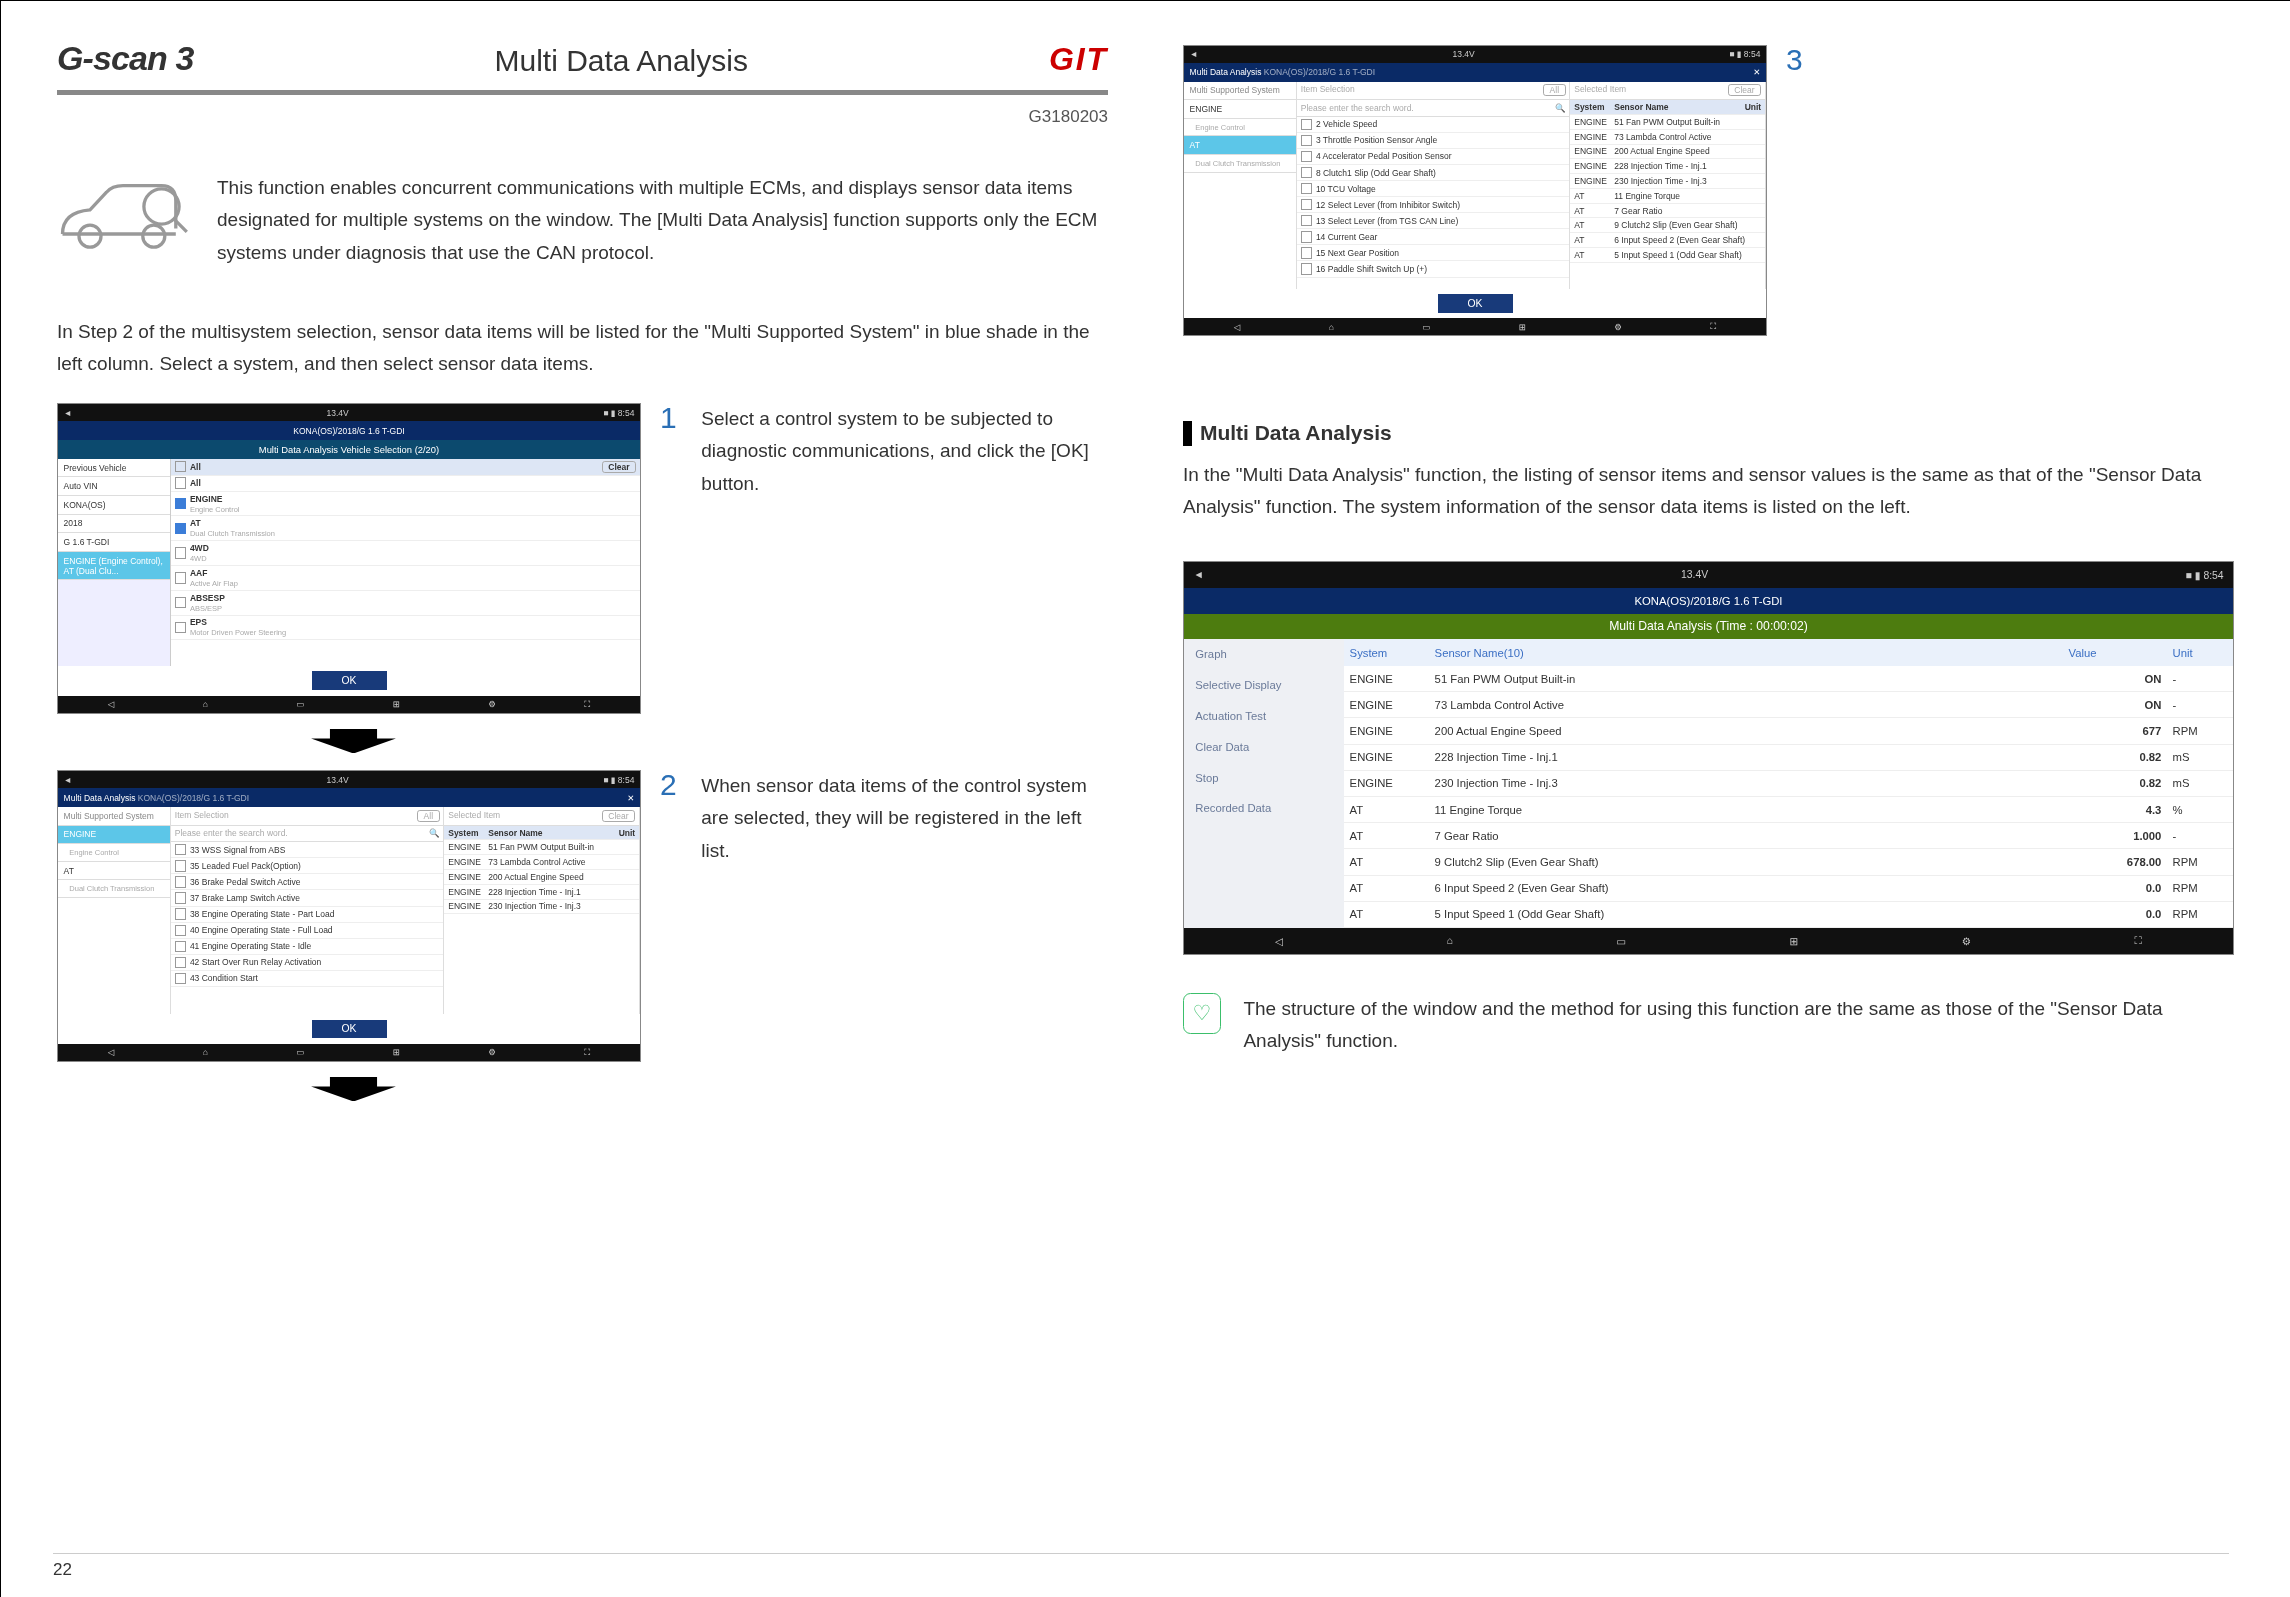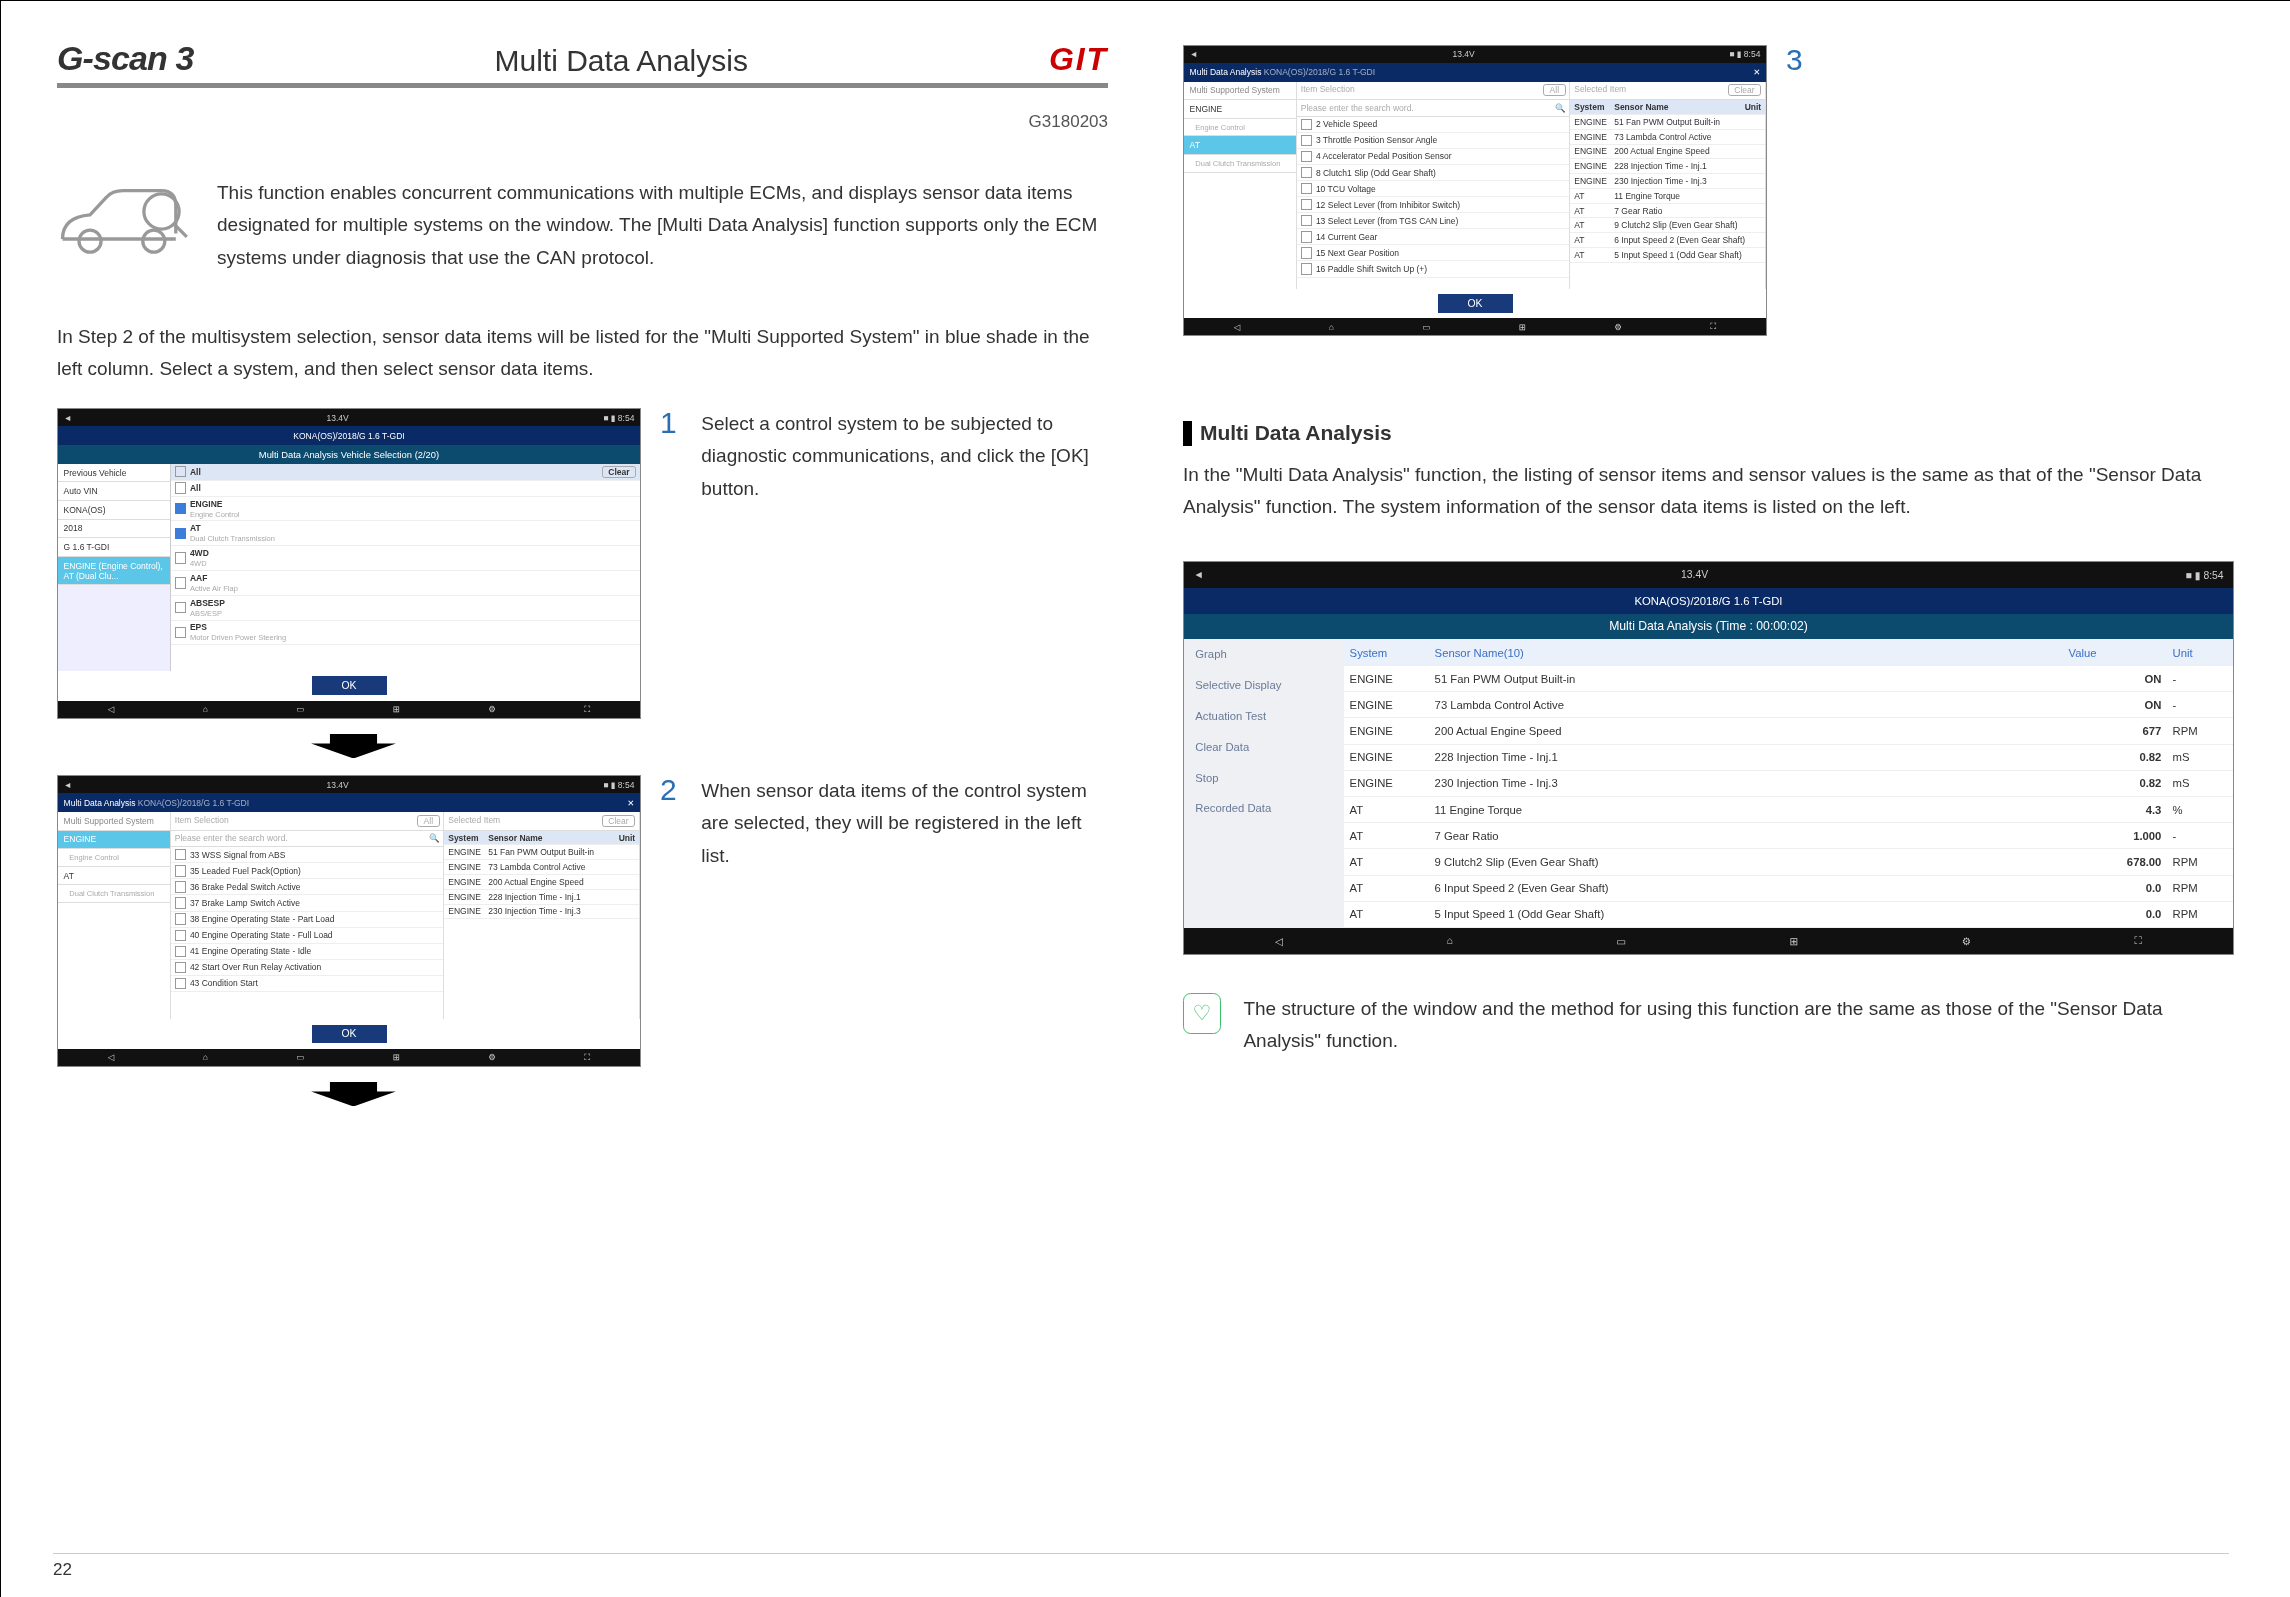--- a/index.html
+++ b/index.html
@@ -22,22 +22,22 @@
     flex: 1;
     display: flex;
     flex-direction: column;
   }
   
   .hdr {
     display: flex;
     align-items: flex-end;
     justify-content: space-between;
     border-bottom: 5.6px solid #888;
-    padding-bottom: 5px;
-    margin-bottom: 24px;
+    padding-bottom: 12px;
+    margin-bottom: 12px;
   }
   .hdr .logo-gscan { font-weight: 900; font-size: 34px; font-style: italic; letter-spacing: -0.9px;}
   .hdr .title { font-size: 30px; font-weight: 400; }
   .hdr .logo-git { font-weight: 900; font-size: 32px; font-style: italic; color: #c00; letter-spacing: 1.9px;}
   .subcode { text-align: right; color: #555; font-size: 17px; margin-bottom: 38px; }
   
   .intro-row { display: flex; gap: 28px; align-items: flex-end; margin-bottom: 47px;}
   .car-icn {
     width: 132px; height: 104px; flex: 0 0 132px;
     display:flex; align-items:center; justify-content:center;
@@ -79,21 +79,21 @@
   .shot .pill{border:0.9px solid #aaa;border-radius:2.8px;padding:0 5.6px;font-size:8.5px;}
   .shot .c-a .li{padding:3.8px 5.6px;border-bottom:0.9px solid #ddd;font-size:8.5px;}
   .shot .c-a .li.hl{background:#5cc6e8;color:#fff;}
   .shot .c-a .li.sub{color:#aaa;font-size:7.5px;padding-left:11.3px;}
   .shot .c-c .row{justify-content:space-between;}
   
   .bigshot{border:0.9px solid #888;font-size:10.4px;width:100%;margin-top:15px;}
   .bigshot .topbar,.bigshot .botbar{height:26px;background:#111;color:#ccc;font-size:10.4px;display:flex;align-items:center;justify-content:space-between;padding:0 9.4px;}
   .bigshot .botbar{justify-content:space-around;}
   .bigshot .vin{height:26px;background:#0a2a66;color:#fff;display:flex;align-items:center;justify-content:center;font-size:11.3px;}
-  .bigshot .title2{background:#0c4a6e;color:#fff;text-align:center;padding:5.6px 0;font-size:12.2px;}
+  .bigshot .title2{background:#4d7c0f;color:#fff;text-align:center;padding:5.6px 0;font-size:12.2px;}
   .bigshot .wrap{display:flex;}
   .bigshot .side{width:160px;background:#eef0f4;}
   .bigshot .side .li{padding:9.4px 11.3px;color:#6a7a99;font-size:11.3px;}
   .bigshot .tbl{flex:1;}
   .bigshot .thd{display:flex;background:#eaf1fb;color:#3b6fc4;font-size:11.3px;}
   .bigshot .thd>div{padding:7.5px 5.6px;}
   .bigshot .tr{display:flex;border-bottom:0.9px solid #eee;font-size:11.3px;}
   .bigshot .tr>div{padding:6.6px 5.6px;}
   .bigshot .c1{width:85px;}
   .bigshot .c2{flex:1;}

